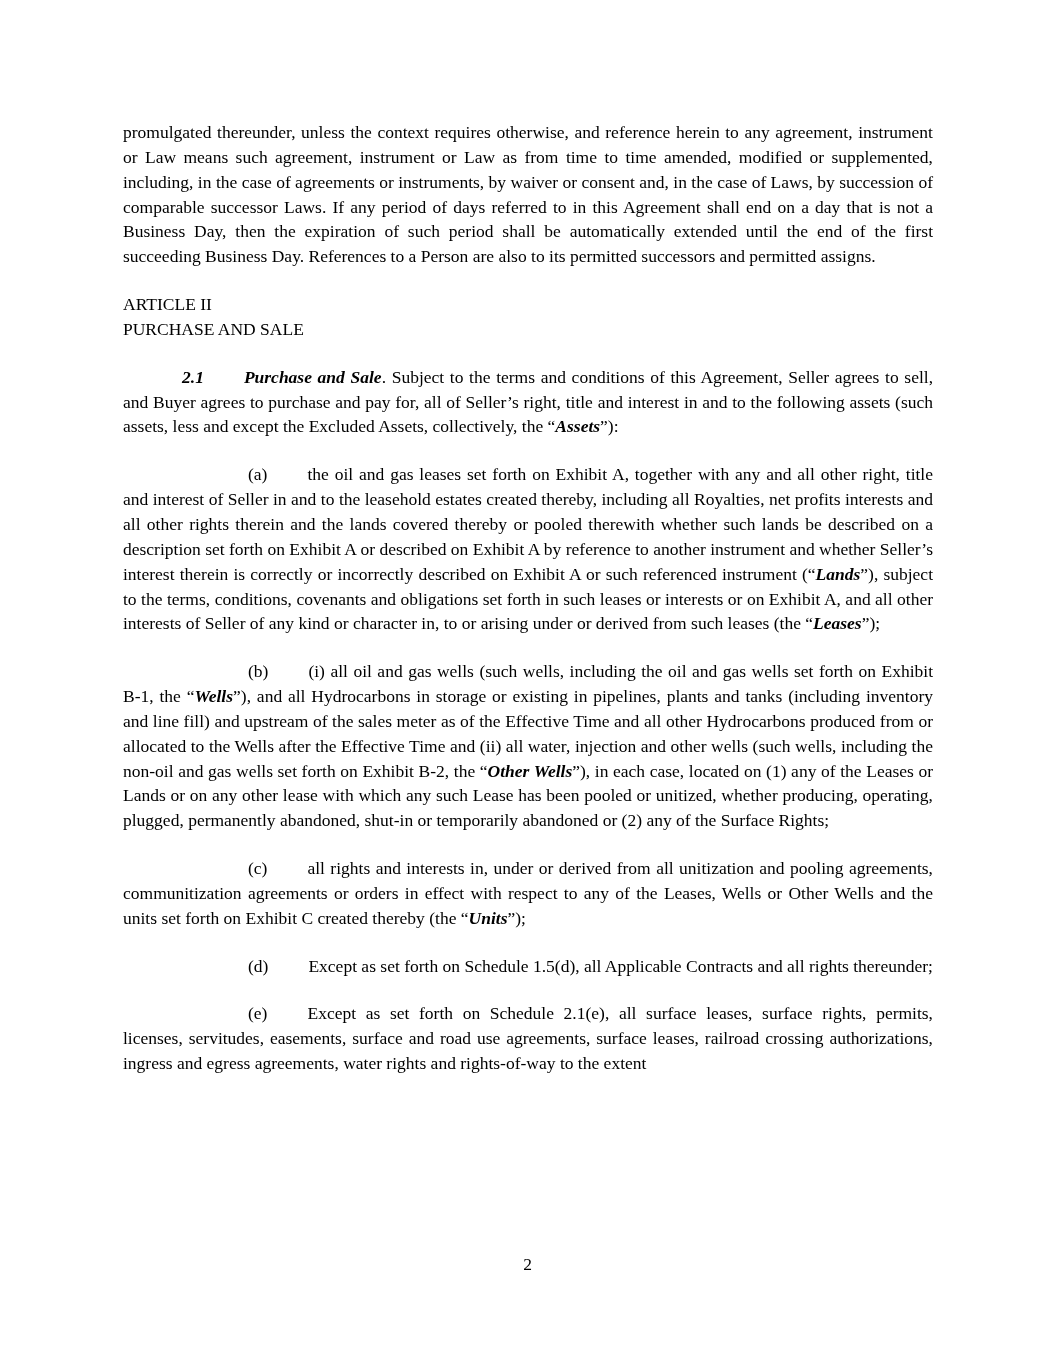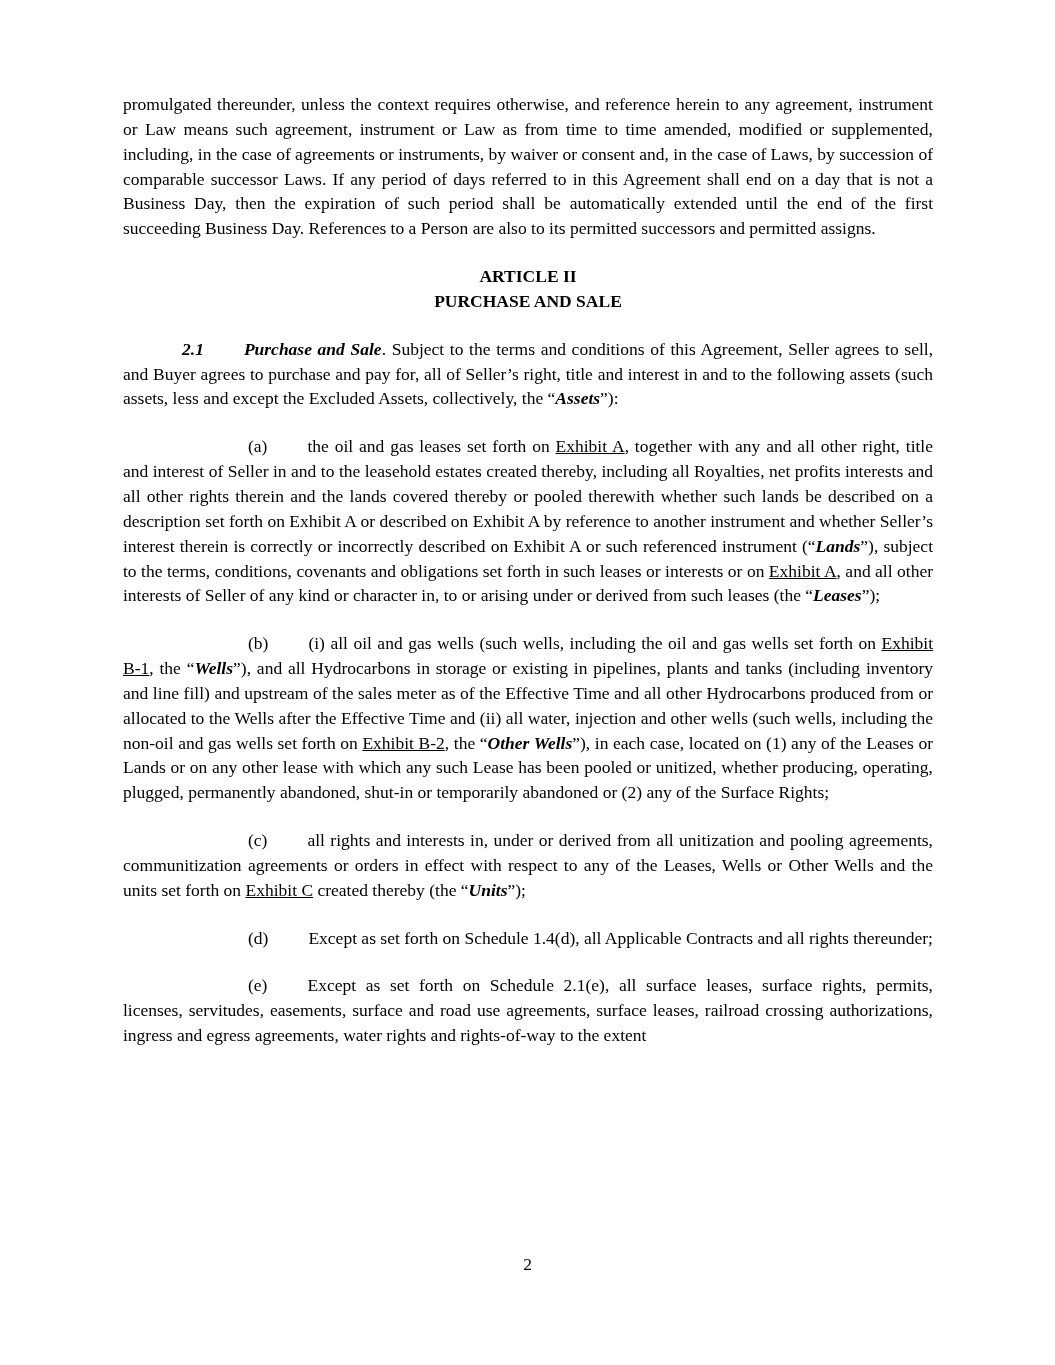--- a/index.html
+++ b/index.html
@@ -7,45 +7,45 @@
     padding: 0;
     background: #e8e8e8;
   }
   .page {
     position: relative;
     width: 1055px;
     height: 1365px;
     margin: 0 auto;
     background: #ffffff;
     box-sizing: border-box;
-    padding: 92px 122px 0 123px;
+    padding: 120px 122px 0 123px;
     font-family: "Liberation Serif", serif;
     font-size: 17.5px;
     line-height: 1.42;
     color: #000000;
   }
   .doc-body {
     width: 100%;
   }
   .para {
     text-align: justify;
     margin: 0 0 23px 0;
   }
   .para.center {
-    text-align: center;
-    font-weight: bold;
+    text-align: left;
+    font-weight: normal;
     margin-bottom: 0;
   }
   .para.center.last {
     margin-bottom: 23px;
   }
   .indent-1 { text-indent: 59px; }
   .indent-2 { text-indent: 125px; }
   .bi { font-weight: bold; font-style: italic; font-family: Liberation Serif, serif; }
-  .u  { text-decoration: underline; }
+  .u  { }
   .tab {
     display: inline-block;
     width: 40px;
   }
   .page-number {
     position: absolute;
     left: 0;
     right: 0;
     bottom: 88px;
     text-align: center;
@@ -59,17 +59,17 @@
 
 <div class="page">
   <div class="doc-body">
       <div class="para"><span>promulgated thereunder, unless the context requires otherwise, and reference herein to any agreement, instrument or Law means such agreement, instrument or Law as from time to time amended, modified or supplemented, including, in the case of agreements or instruments, by waiver or consent and, in the case of Laws, by succession of comparable successor Laws.  If any period of days referred to in this Agreement shall end on a day that is not a Business Day, then the expiration of such period shall be automatically extended until the end of the first succeeding Business Day.  References to a Person are also to its permitted successors and permitted assigns.</span></div>
       <div class="para center"><span>ARTICLE II</span></div>
       <div class="para center last"><span>PURCHASE AND SALE</span></div>
       <div class="para indent-1"><span class="bi">2.1</span><span class="tab"></span><span class="bi">Purchase and Sale</span><span>.  Subject to the terms and conditions of this Agreement, Seller agrees to sell, and Buyer agrees to purchase and pay for, all of Seller’s right, title and interest in and to the following assets (such assets, less and except the Excluded Assets, collectively, the “</span><span class="bi">Assets</span><span>”):</span></div>
       <div class="para indent-2"><span>(a)</span><span class="tab"></span><span>the oil and gas leases set forth on </span><span class="u">Exhibit A</span><span>, together with any and all other right, title and interest of Seller in and to the leasehold estates created thereby, including all Royalties, net profits interests and all other rights therein and the lands covered thereby or pooled therewith whether such lands be described on a description set forth on Exhibit A or described on Exhibit A by reference to another instrument and whether Seller’s interest therein is correctly or incorrectly described on Exhibit A or such referenced instrument (“</span><span class="bi">Lands</span><span>”), subject to the terms, conditions, covenants and obligations set forth in such leases or interests or on </span><span class="u">Exhibit A</span><span>, and all other interests of Seller of any kind or character in, to or arising under or derived from such leases (the “</span><span class="bi">Leases</span><span>”);</span></div>
       <div class="para indent-2"><span>(b)</span><span class="tab"></span><span>(i) all oil and gas wells (such wells, including the oil and gas wells set forth on </span><span class="u">Exhibit B-1</span><span>, the “</span><span class="bi">Wells</span><span>”), and all Hydrocarbons in storage or existing in pipelines, plants and tanks (including inventory and line fill) and upstream of the sales meter as of the Effective Time and all other Hydrocarbons produced from or allocated to the Wells after the Effective Time and (ii) all water, injection and other wells (such wells, including the non-oil and gas wells set forth on </span><span class="u">Exhibit B-2</span><span>, the “</span><span class="bi">Other Wells</span><span>”), in each case, located on (1) any of the Leases or Lands or on any other lease with which any such Lease has been pooled or unitized, whether producing, operating, plugged, permanently abandoned, shut-in or temporarily abandoned or (2) any of the Surface Rights;</span></div>
       <div class="para indent-2"><span>(c)</span><span class="tab"></span><span>all rights and interests in, under or derived from all unitization and pooling agreements, communitization agreements or orders in effect with respect to any of the Leases, Wells or Other Wells and the units set forth on </span><span class="u">Exhibit C</span><span> created thereby (the “</span><span class="bi">Units</span><span>”);</span></div>
-      <div class="para indent-2"><span>(d)</span><span class="tab"></span><span>Except as set forth on Schedule 1.4(d), all Applicable Contracts and all rights thereunder;</span></div>
+      <div class="para indent-2"><span>(d)</span><span class="tab"></span><span>Except as set forth on Schedule 1.5(d), all Applicable Contracts and all rights thereunder;</span></div>
       <div class="para indent-2"><span>(e)</span><span class="tab"></span><span>Except as set forth on Schedule 2.1(e), all surface leases, surface rights, permits, licenses, servitudes, easements, surface and road use agreements, surface leases, railroad crossing authorizations, ingress and egress agreements, water rights and rights-of-way to the extent</span></div>
     </div>
   <div class="page-number">2</div>
 </div>
 
 </body></html>

